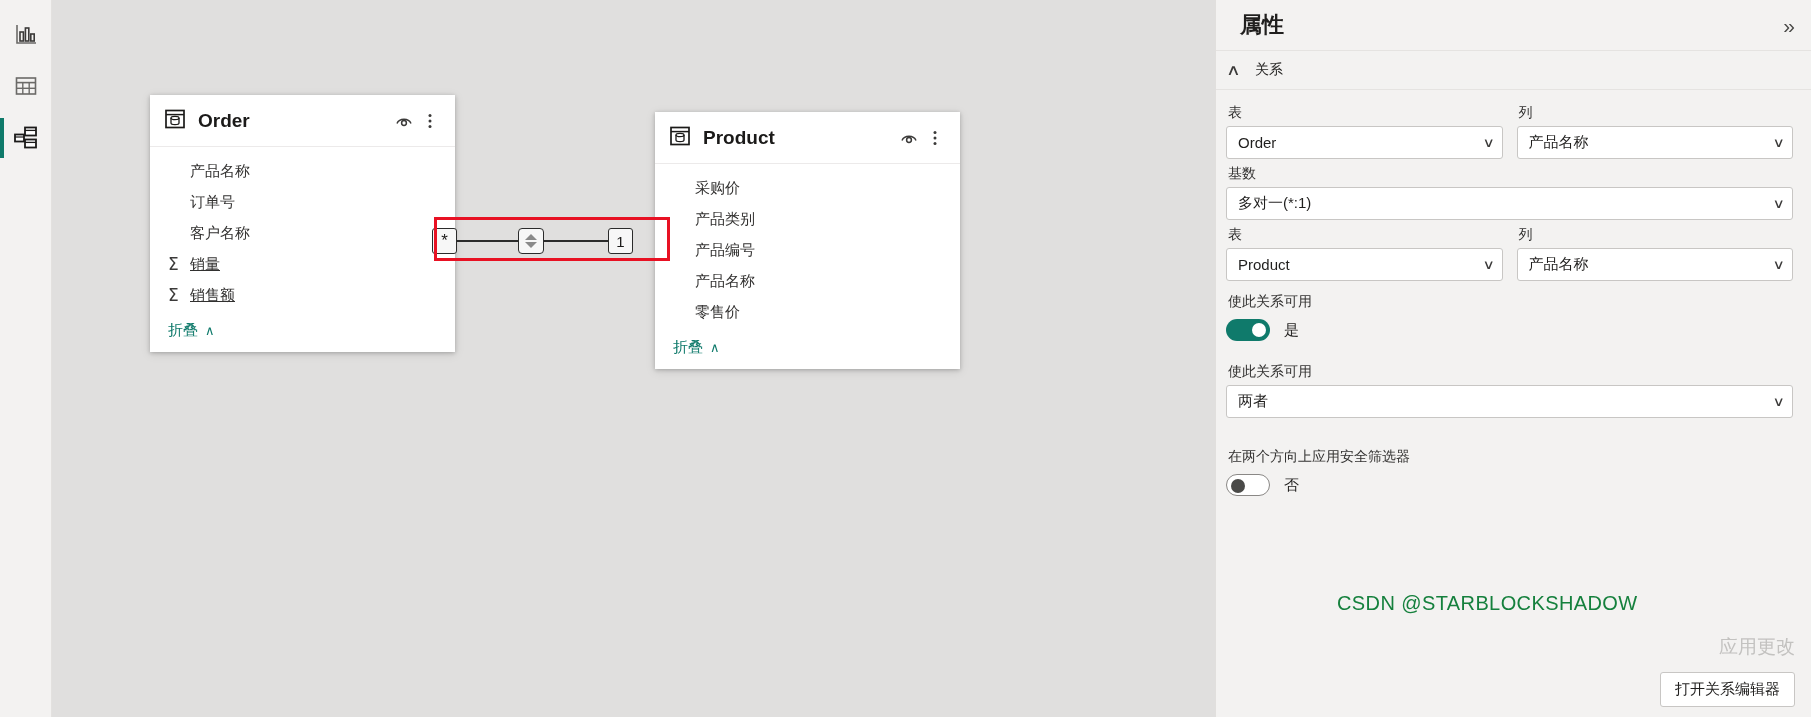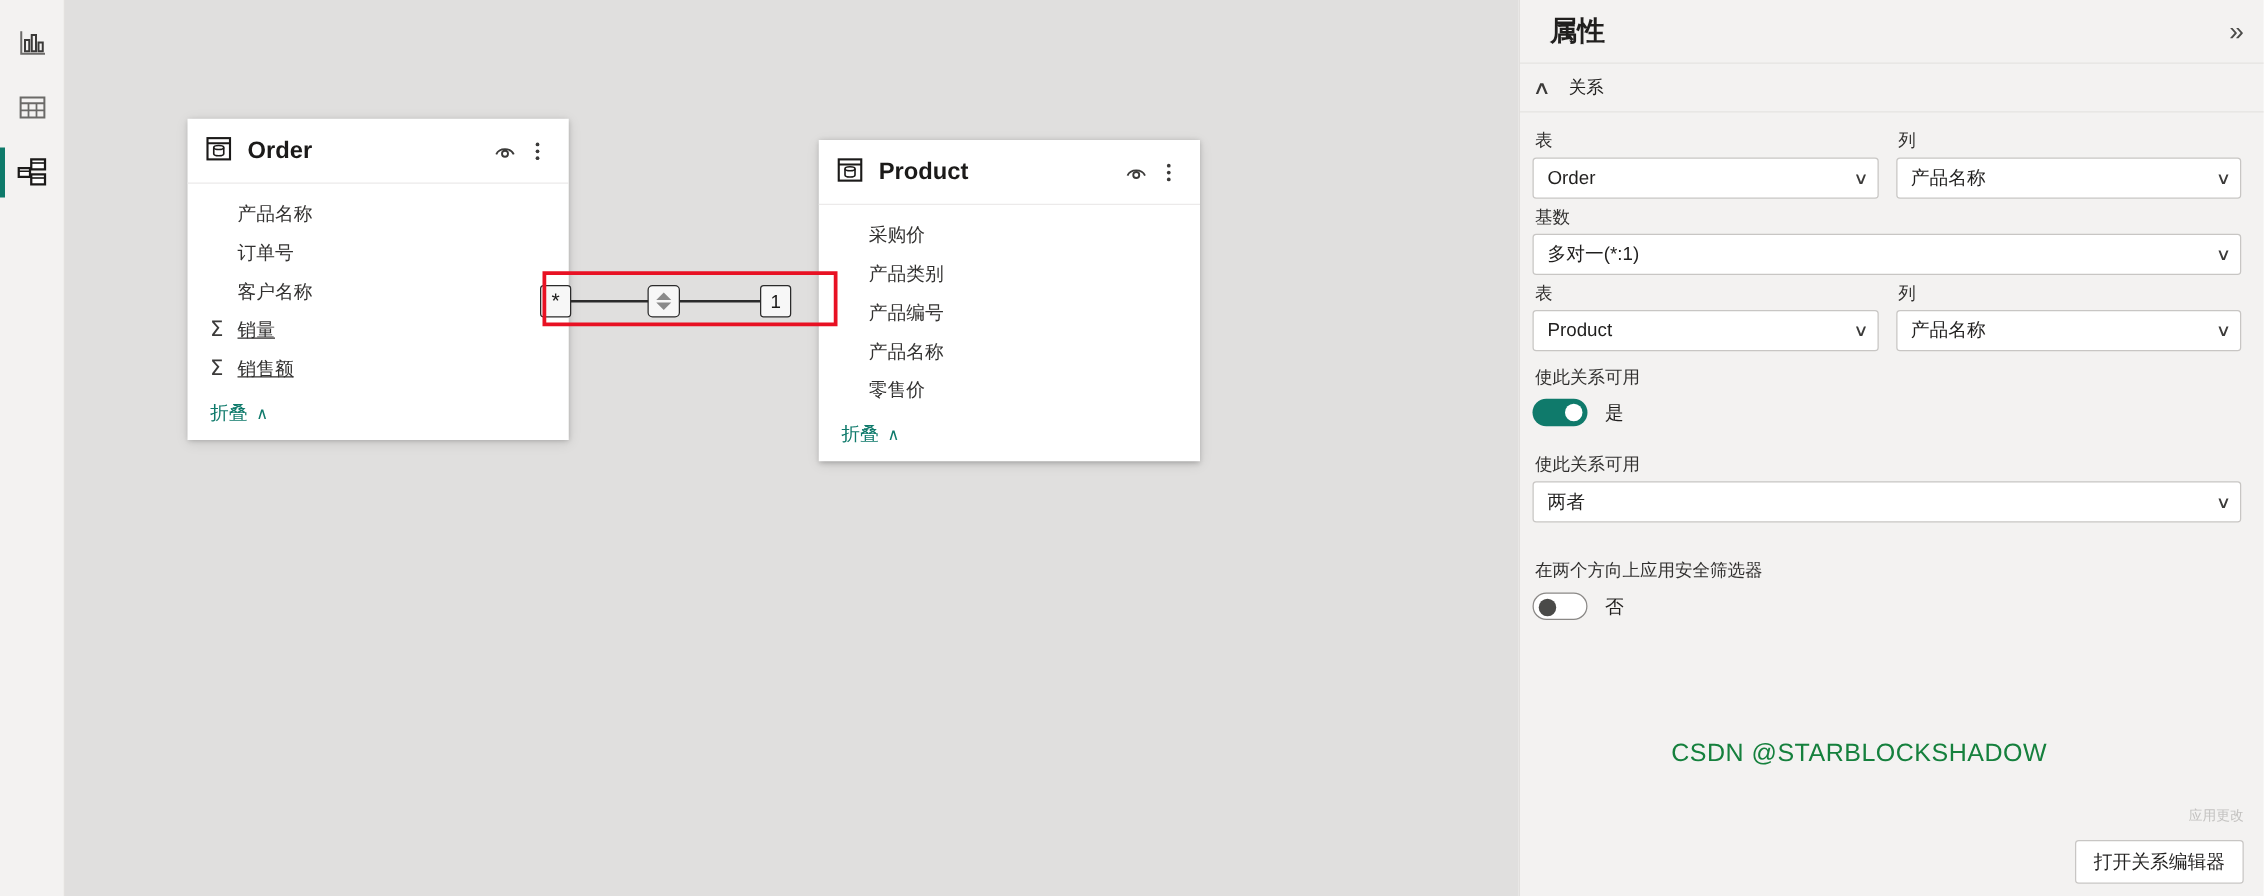--- a/index.html
+++ b/index.html
@@ -300,21 +300,21 @@
   .toggle-text { font-size: 15px; color: #201f1e; }
   .spacer-lg { height: 16px; }
 
   #pane-actions {
     position: absolute;
     right: 16px;
     bottom: 10px;
     text-align: right;
   }
   #apply-changes {
-    font-size: 11px;
+    font-size: 19px;
     color: #c3c2c0;
     margin-bottom: 12px;
     cursor: default;
   }
   #open-editor {
     display: inline-block;
     border: 1px solid #c8c6c4;
     background: #ffffff;
     border-radius: 3px;
     padding: 7px 14px;

